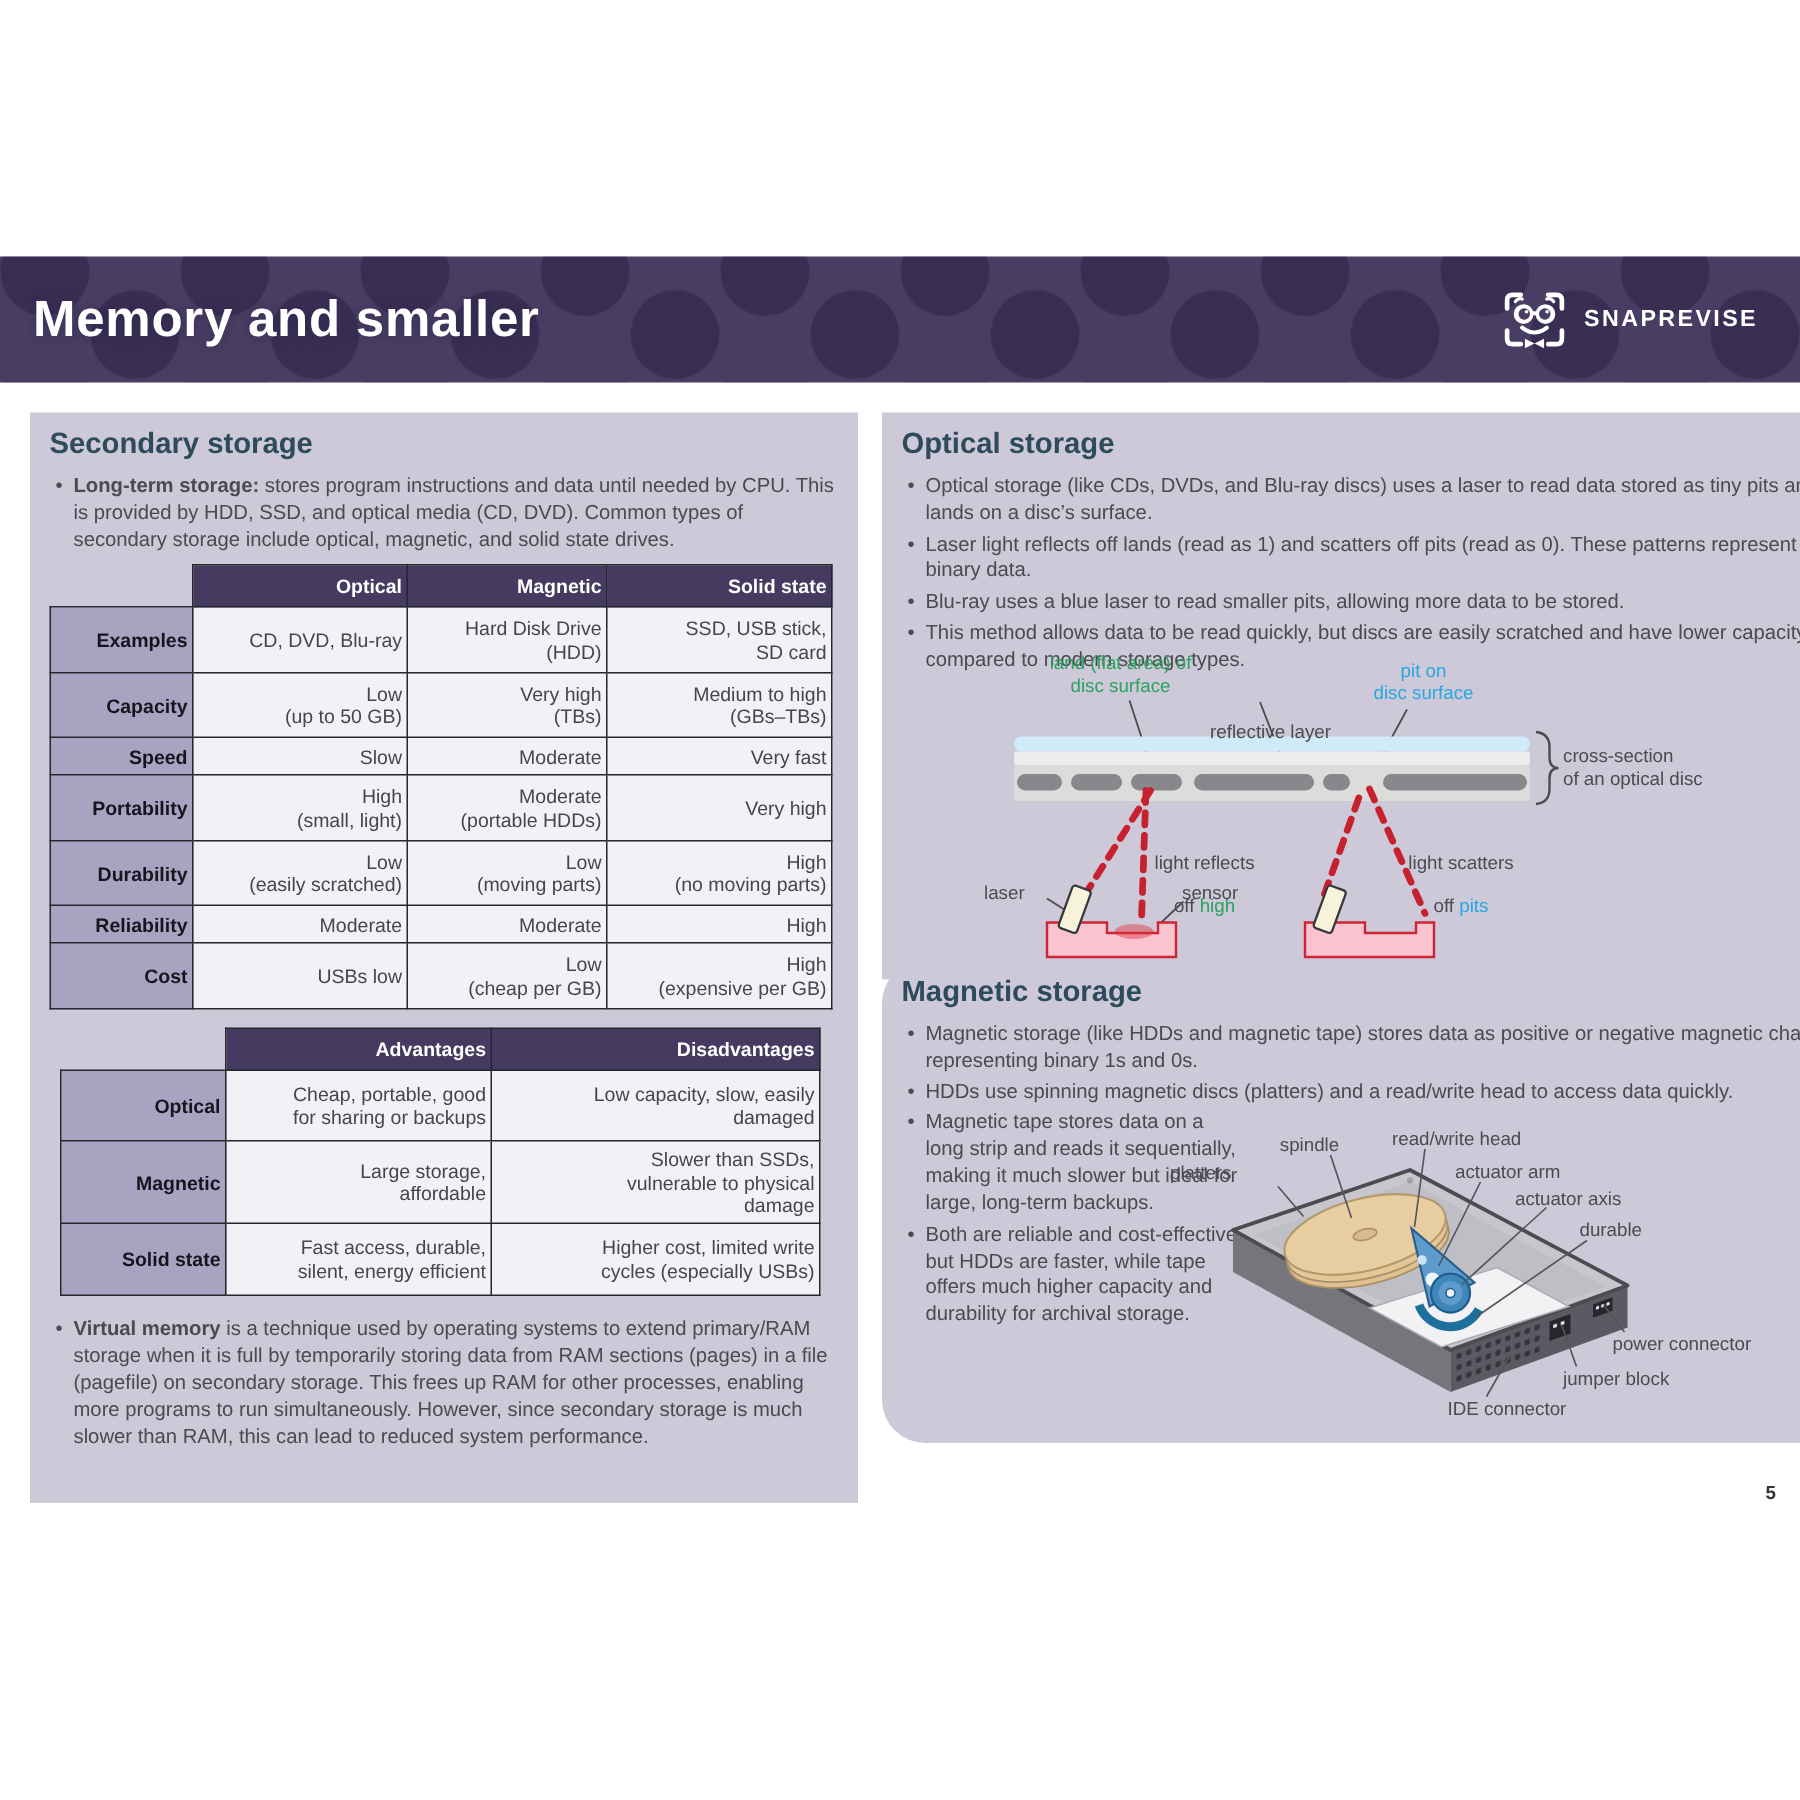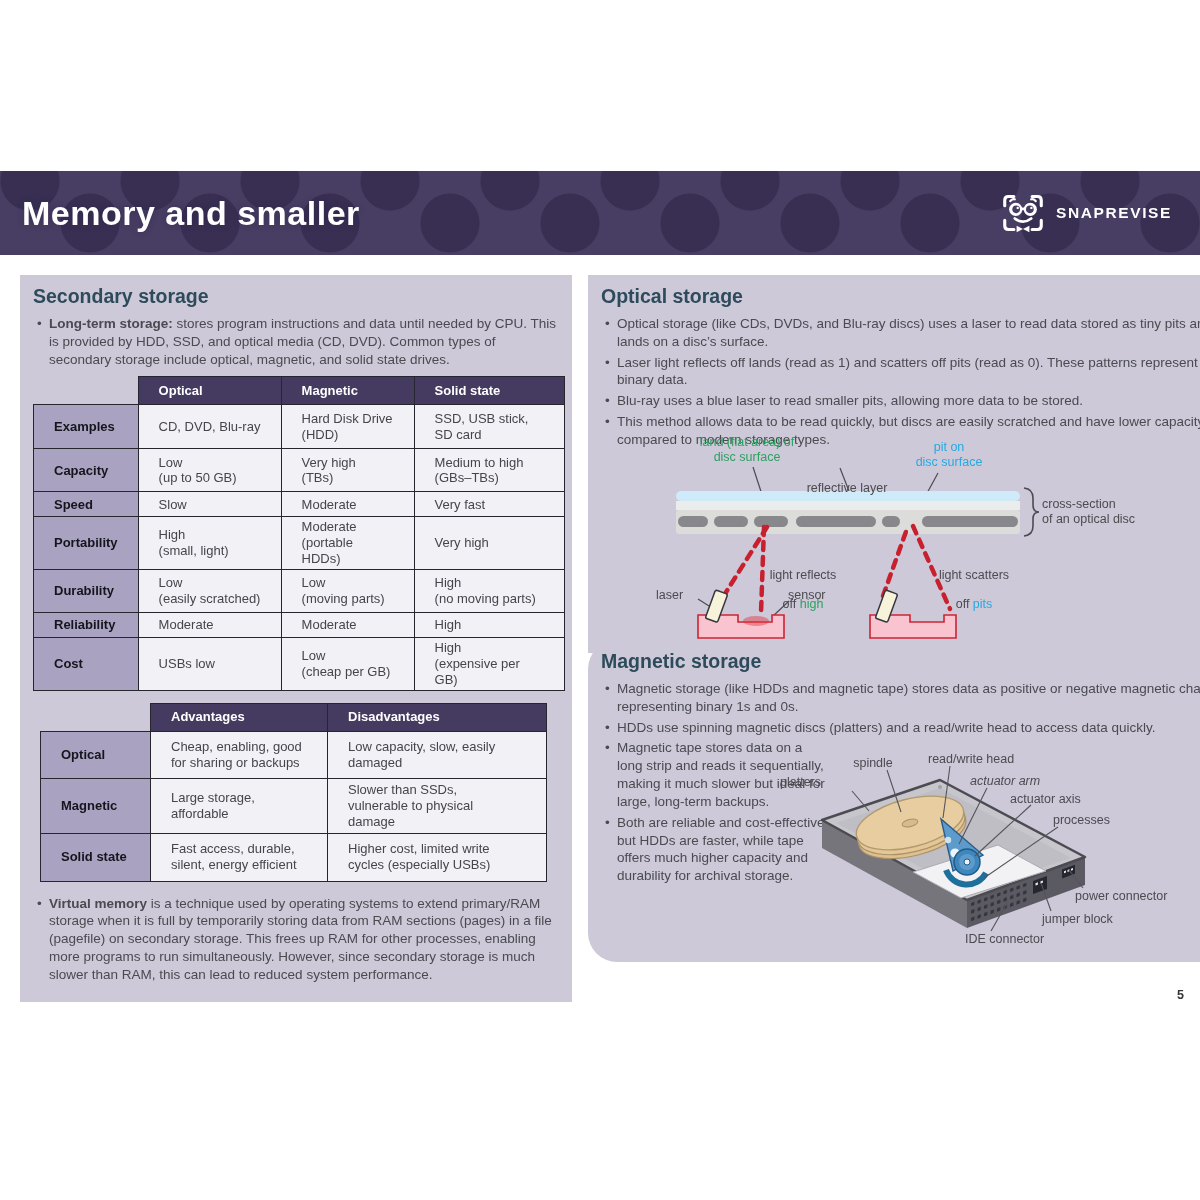--- a/index.html
+++ b/index.html
@@ -28,22 +28,22 @@
   .panel-pad{padding:0 14px;}
 
   ul.bullets{list-style:none;margin:0;padding:0 0 0 15px;font-size:13.5px;line-height:1.32;color:#4a4a50;}
   ul.bullets li{position:relative;margin:0 0 3px 0;}
   ul.bullets li::before{content:"\2022";position:absolute;left:-12px;top:0;color:#4a4a50;}
   .b{font-weight:bold;}
   .narrow{max-width:214px;}
 
   
   table.cmp{border-collapse:collapse;table-layout:fixed;margin-left:13px;margin-top:8px;}
-  table.cmp td,table.cmp th{border:1.5px solid #26262e;text-align:left;vertical-align:middle;
-    font-size:13px;line-height:1.22;padding:2px 20px;}
+  table.cmp td,table.cmp th{border:1.5px solid #26262e;text-align:right;vertical-align:middle;
+    font-size:13px;line-height:1.22;padding:2px 3px;}
   table.cmp .corner{border:none;background:transparent;}
   table.cmp th.colhead{background:#453a5f;color:#ffffff;font-weight:bold;height:23px;}
   table.cmp td.rowhead{background:#a9a2c1;color:#15151d;font-weight:bold;}
   table.cmp td.cell{background:#f2f1f6;color:#45454b;white-space:pre-line;}
   table.t2{margin-left:20px;margin-top:12px;}
 
   
   .dlayer{position:absolute;left:0;top:0;width:100%;height:100%;pointer-events:none;}
   .dlabel{position:absolute;font-size:12.5px;line-height:1.18;color:#4b4b50;text-align:center;white-space:pre-line;}
   .green{color:#2ba25f;}
@@ -174,21 +174,21 @@
           <col style="width:219px">
         </colgroup>
       <tbody>
           <tr>
         <td class="corner"></td>
         <th class="colhead">Advantages</th>
         <th class="colhead">Disadvantages</th>
       </tr>
       <tr style="height:47px">
         <td class="rowhead">Optical</td>
-        <td class="cell">Cheap, enabling, good
+        <td class="cell">Cheap, portable, good
 for sharing or backups</td>
         <td class="cell">Low capacity, slow, easily
 damaged</td>
       </tr>
       <tr style="height:55px">
         <td class="rowhead">Magnetic</td>
         <td class="cell">Large storage,
 affordable</td>
         <td class="cell">Slower than SSDs,
 vulnerable to physical
@@ -355,23 +355,23 @@
           <line x1="470" y1="187" x2="396" y2="238"></line>
           <line x1="495" y1="248" x2="481" y2="230"></line>
           <line x1="463" y1="271" x2="453" y2="243"></line>
           <line x1="403" y1="291" x2="419" y2="263"></line>
         </g>
       </svg>
 
       <div class="dlabel" style="left:192px;top:135px;width:72px;text-align:left;">platters</div>
       <div class="dlabel" style="left:255px;top:116px;width:60px;">spindle</div>
       <div class="dlabel left-align" style="left:340px;top:112px;width:110px;">read/write head</div>
-      <div class="dlabel left-align" style="left:382px;top:134px;width:90px;font-style:italic;">actuator arm</div>
+      <div class="dlabel left-align" style="left:382px;top:134px;width:90px;">actuator arm</div>
       <div class="dlabel left-align" style="left:422px;top:152px;width:90px;">actuator axis</div>
-      <div class="dlabel left-align" style="left:465px;top:173px;width:70px;">processes</div>
+      <div class="dlabel left-align" style="left:465px;top:173px;width:70px;">durable</div>
       <div class="dlabel left-align" style="left:487px;top:249px;width:105px;">power connector</div>
       <div class="dlabel left-align" style="left:454px;top:272px;width:90px;">jumper block</div>
       <div class="dlabel left-align" style="left:377px;top:292px;width:95px;">IDE connector</div>
     </div>
   </div>
 
   <div class="pagenum">5</div>
 </div>
 
 </body></html>

